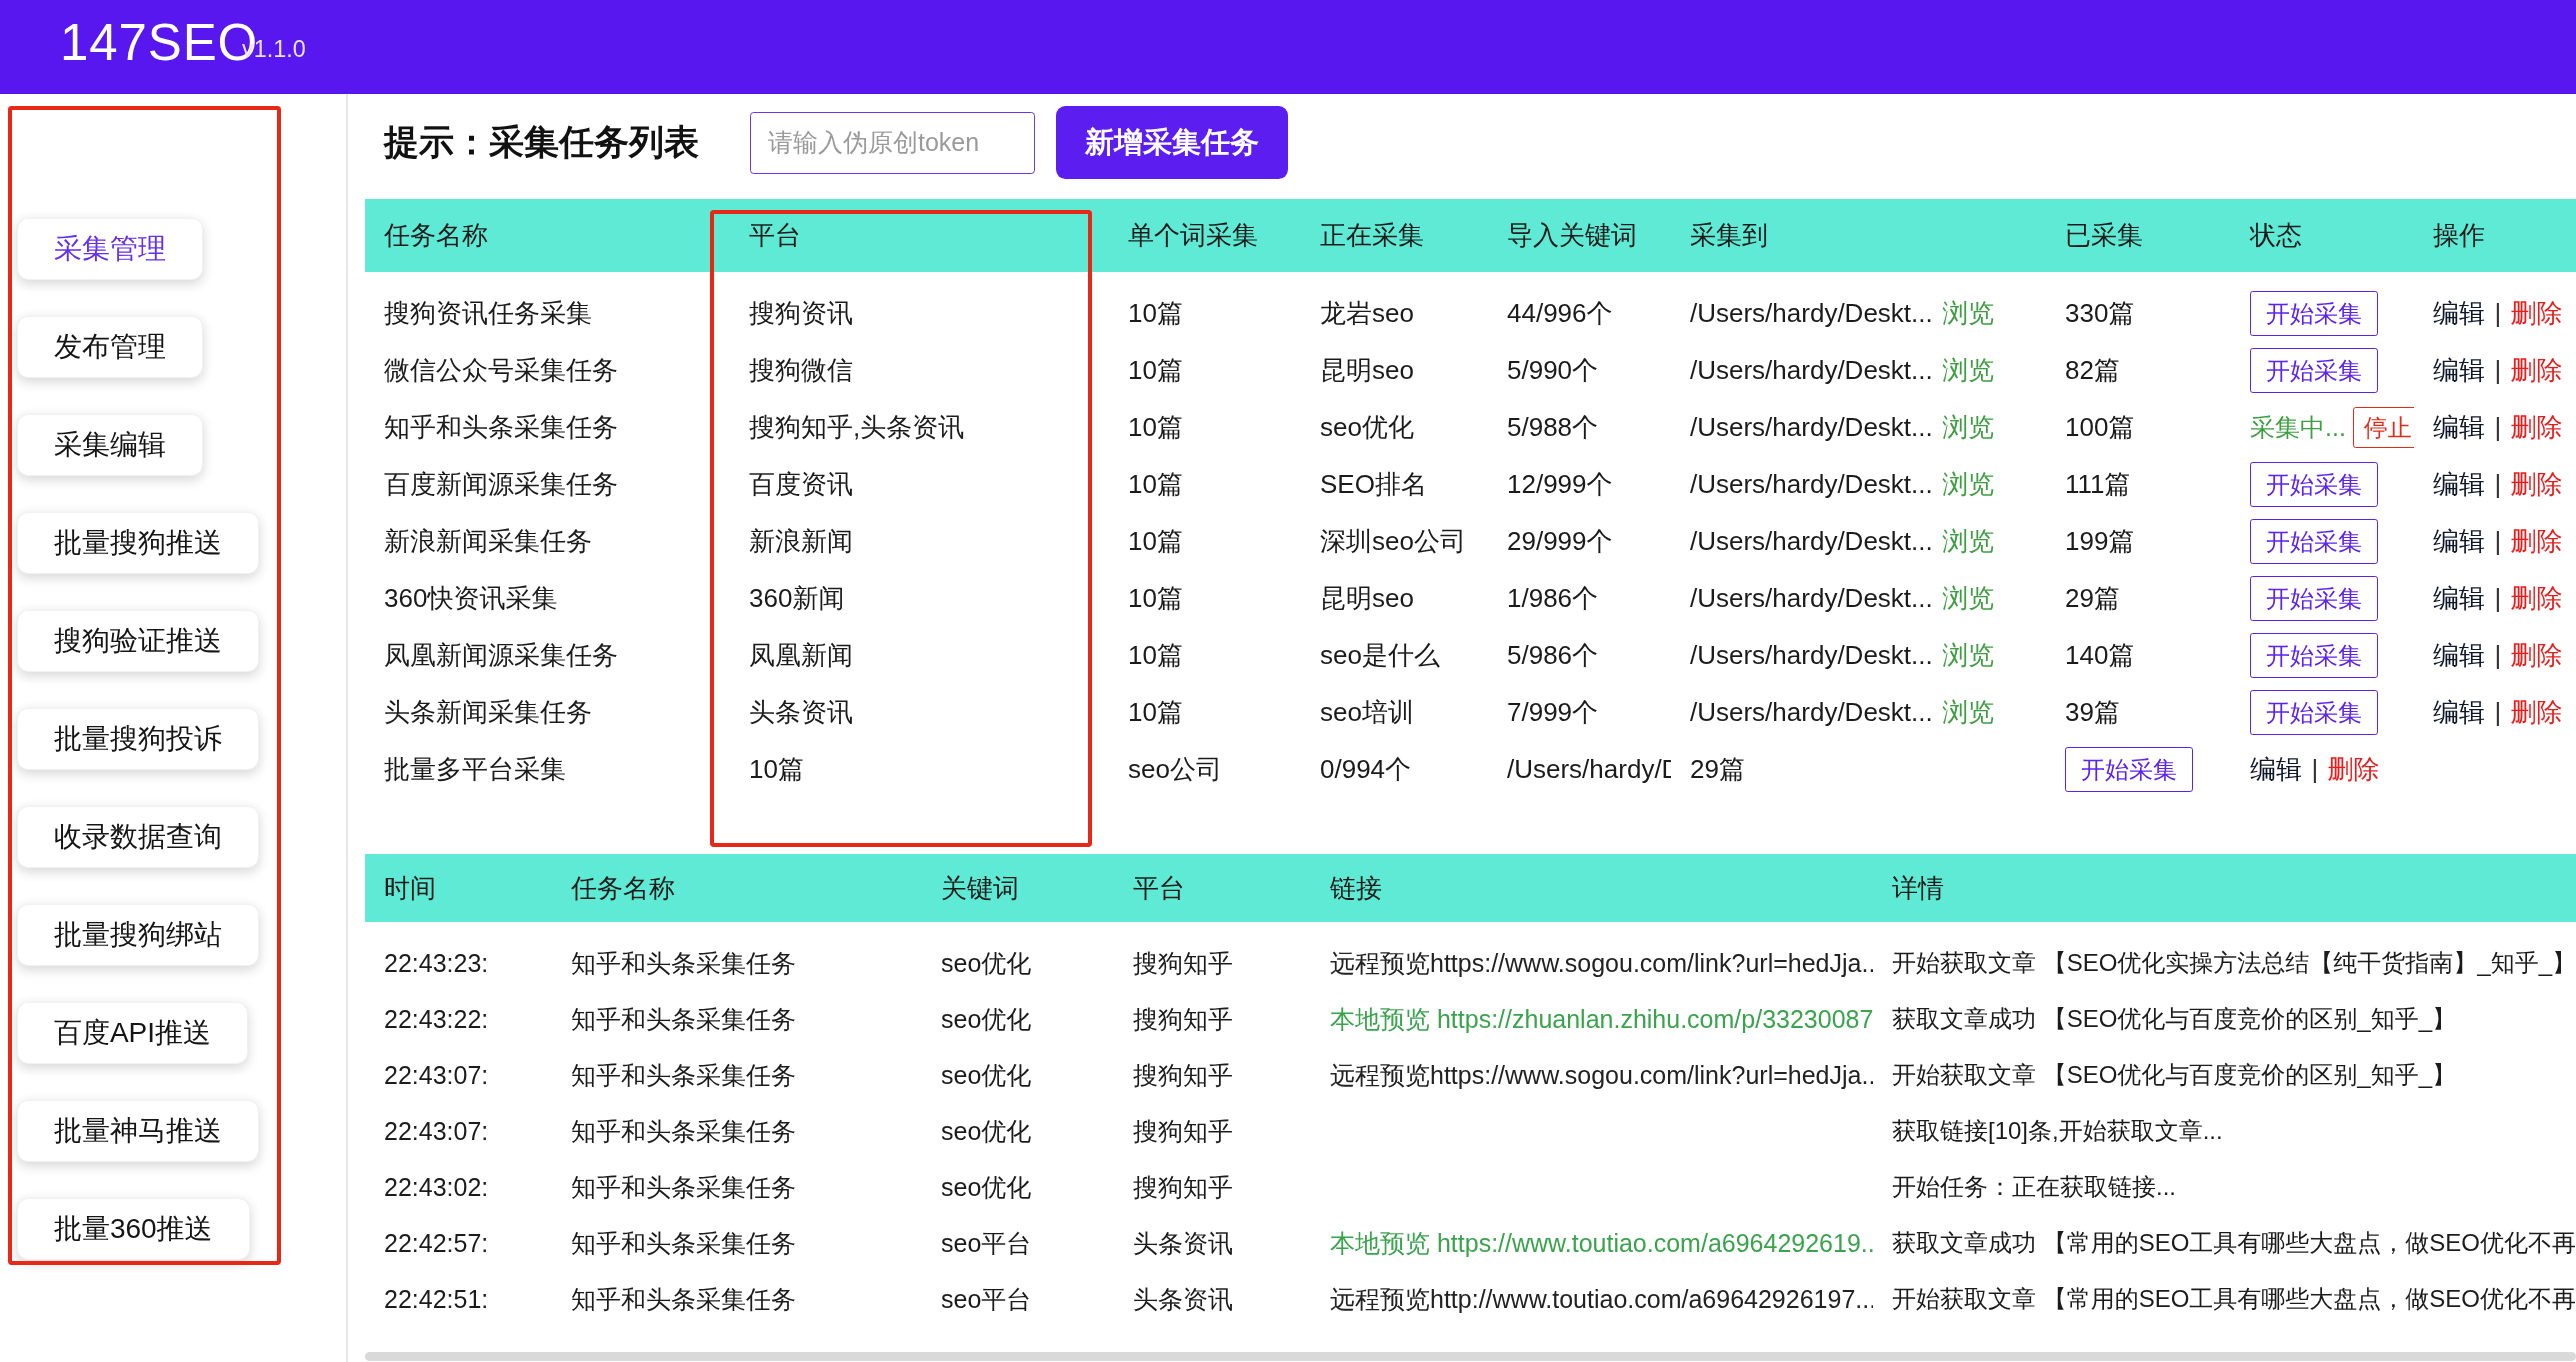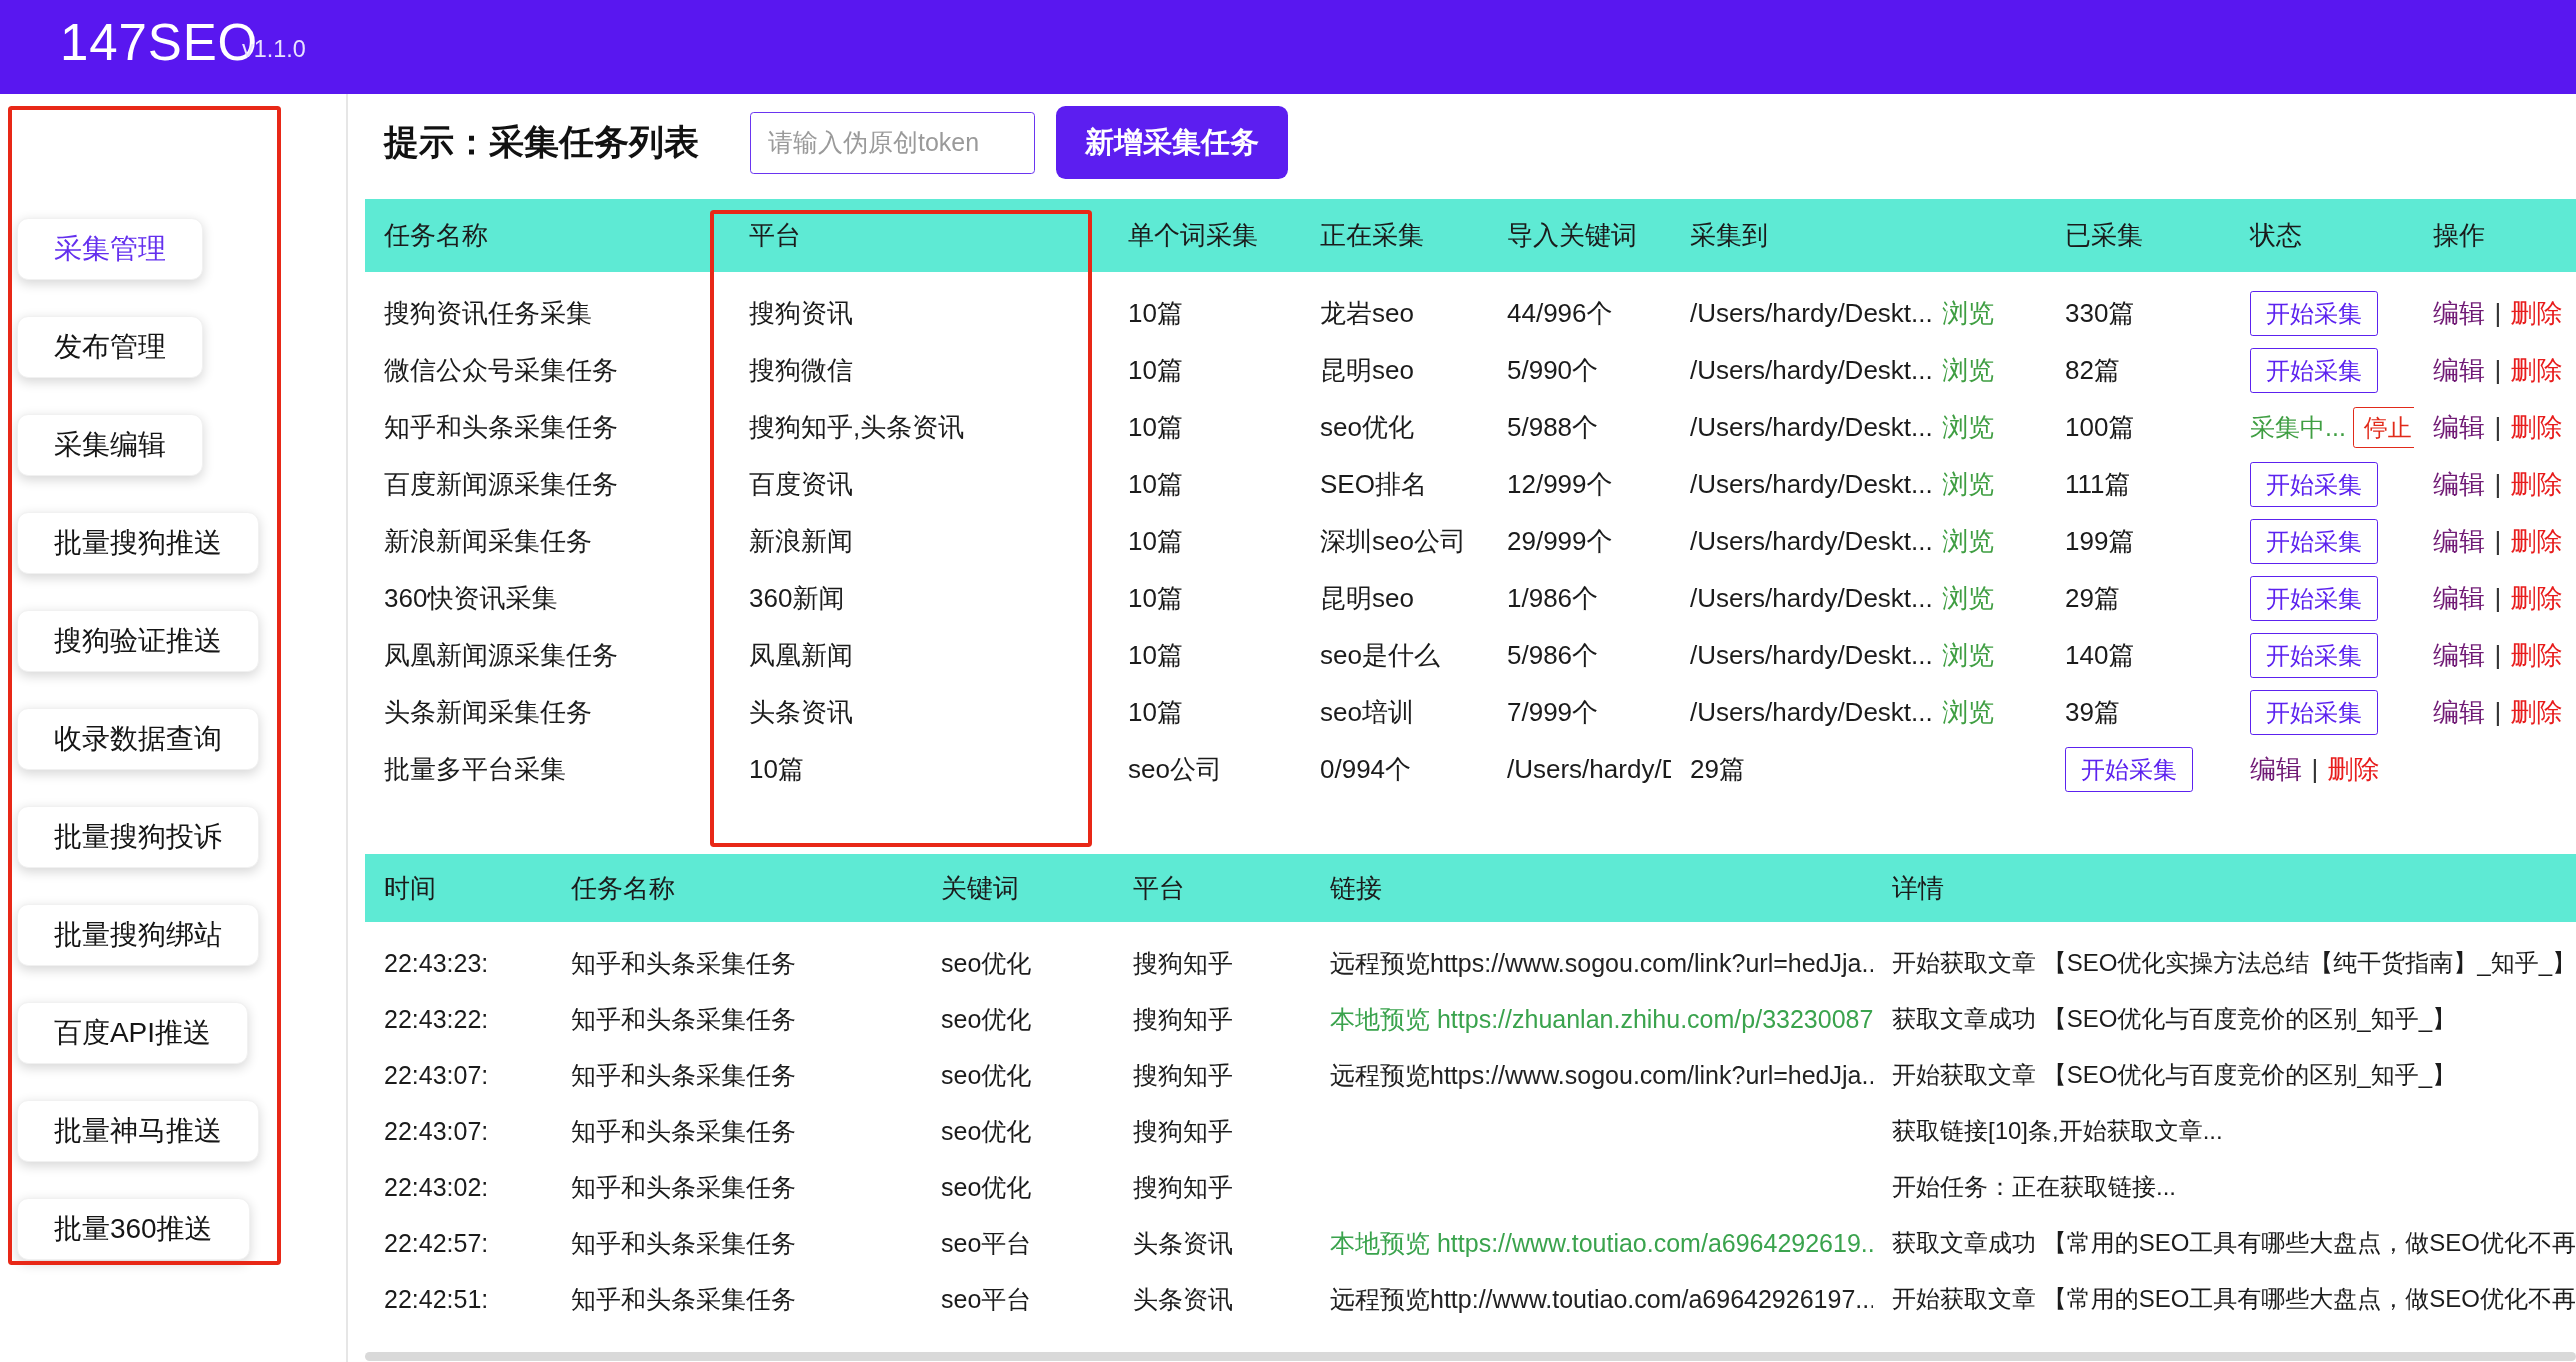--- a/index.html
+++ b/index.html
@@ -47,21 +47,21 @@
   .task-rows { padding-top:13px; }
   .task-row { min-height:57px; }
   .task-row .cell { line-height:37px; }
   .cell.platform { white-space:normal; }
   .browse-link { color:#3f9e42; margin-left:9.4px; cursor:pointer;text-align:center; }
   .start-btn { background:#ffffff; border:1.9px solid #5c22ef; color:#5c22ef; font-size:24px;
     padding:5.6px 15px; border-radius:2.8px; cursor:pointer; font-family:inherit; }
   .running-label { color:#3f9e42; font-size:25px; margin-right:7.5px;text-align:center; }
   .stop-btn { background:#ffffff; border:1.9px solid #e12a1a; color:#e12a1a; font-size:24px;
     padding:3.7px 9.4px; border-radius:2.8px; cursor:pointer; font-family:inherit; }
-  .edit-link { color:#701a75; cursor:pointer; }
+  .edit-link { color:#0f172a; cursor:pointer; }
   .op-sep { color:#333; margin:0 9.4px; }
   .delete-link { color:#e81c1c; cursor:pointer; }
 
   
   .log-table { position:absolute; left:0; top:760px; width:2211px; }
   .log-grid { grid-template-columns:187px 370px 192px 197px 562px auto; }
   .log-head { height:68px; }
   .log-rows { padding-top:13px; }
   .log-row { height:56px; font-size:25px; }
   .cell.link.local { color:#3aa34d; }
@@ -85,23 +85,23 @@
 
   <div class="sidebar-btn">发布管理</div>
 
   <div class="sidebar-btn">采集编辑</div>
 
   <div class="sidebar-btn">批量搜狗推送</div>
 
   <div class="sidebar-btn">搜狗验证推送</div>
 
 
+  <div class="sidebar-btn">批量搜狗投诉</div>
+
   <div class="sidebar-btn">收录数据查询</div>
-
-  <div class="sidebar-btn">批量搜狗投诉</div>
 
   <div class="sidebar-btn">批量搜狗绑站</div>
 
   <div class="sidebar-btn">百度API推送</div>
 
   <div class="sidebar-btn">批量神马推送</div>
 
   <div class="sidebar-btn">批量360推送</div>
 
 </div>

